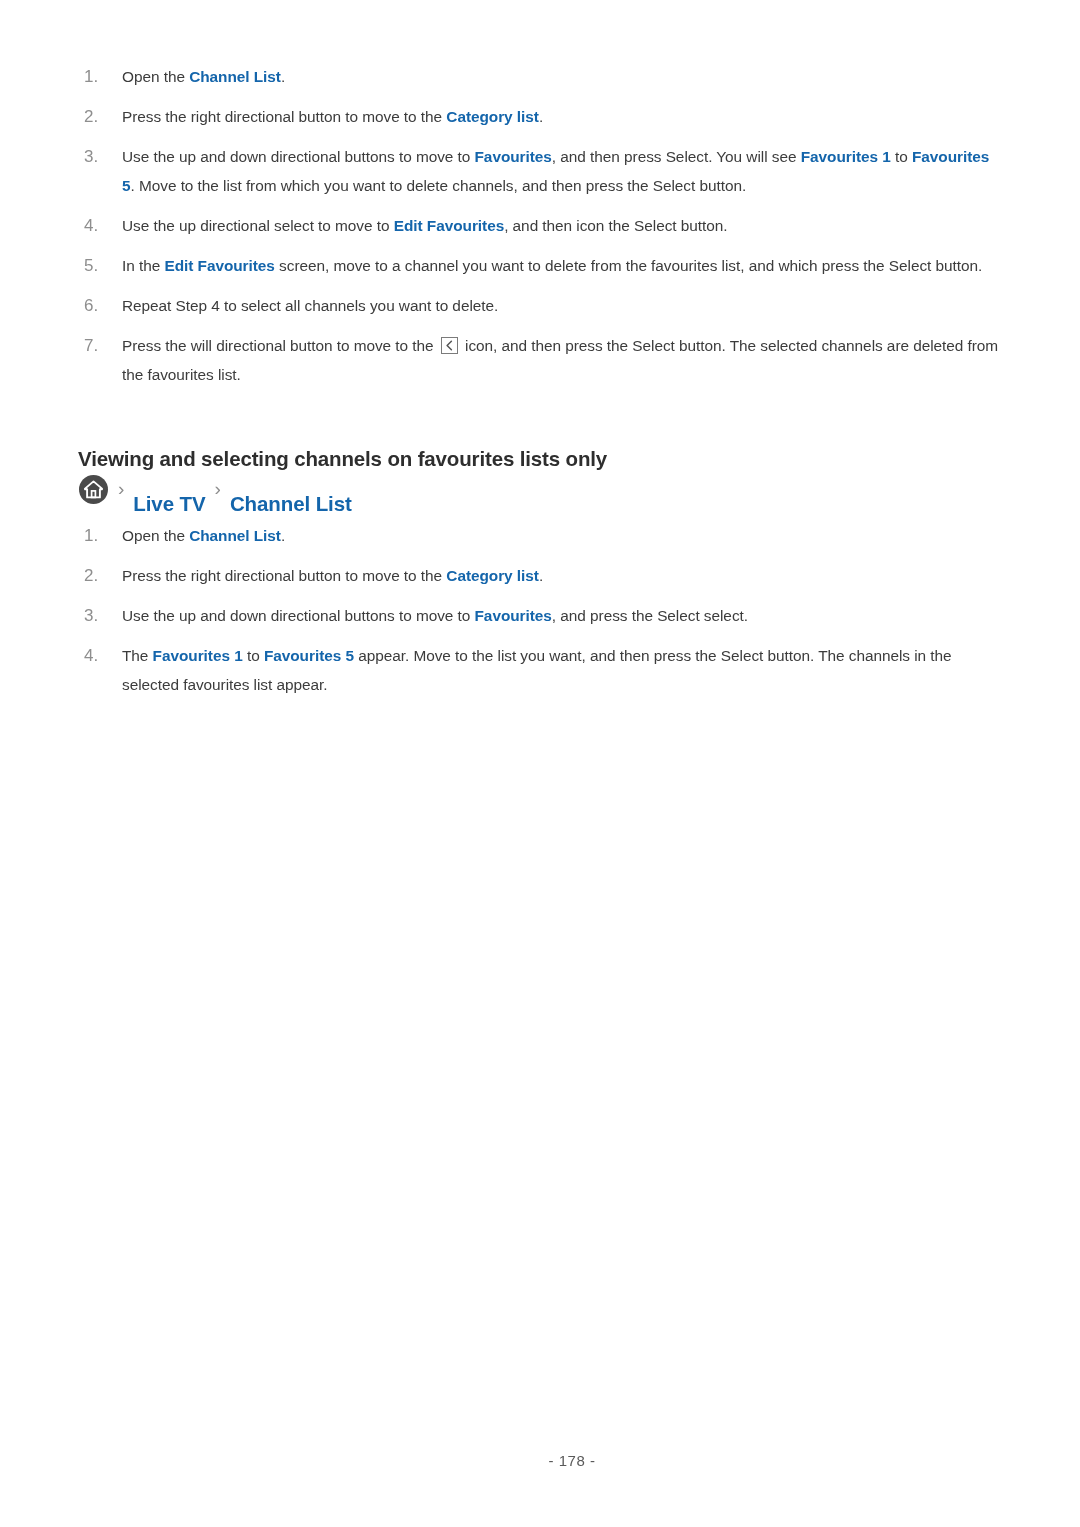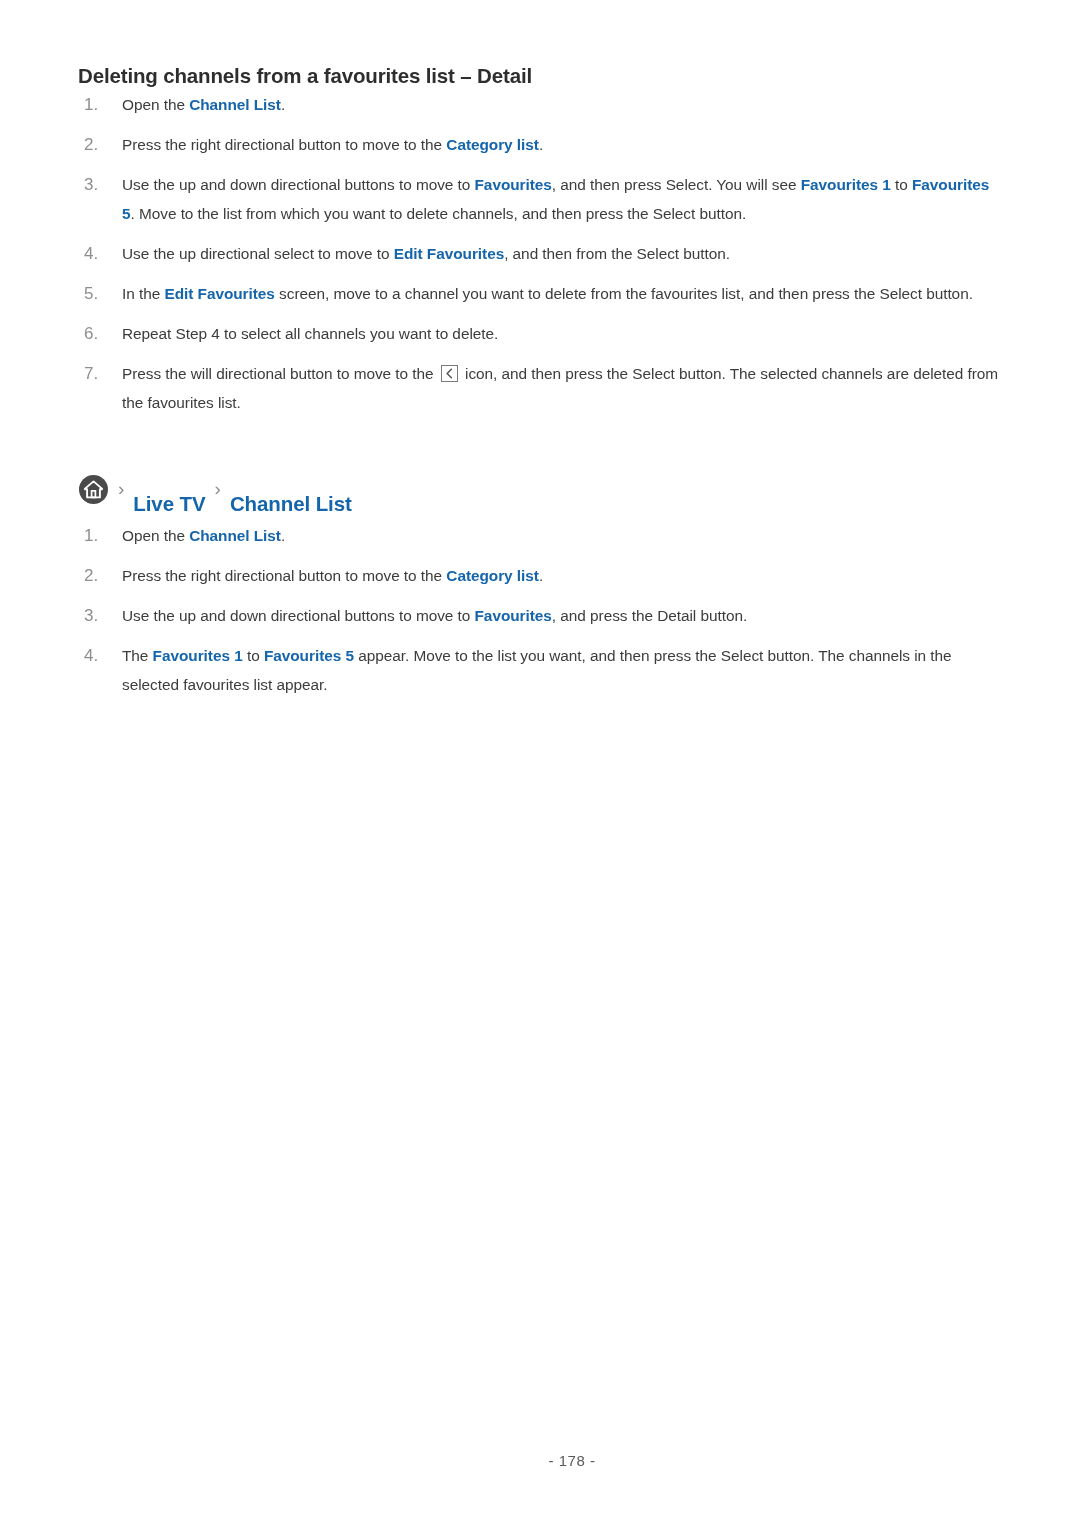--- a/index.html
+++ b/index.html
@@ -140,54 +140,54 @@
   }
 </style>
 </head>
 <body>
 
 <div class="page">
 
   <div class="content">
 
     <section>
-      <h2 class="section-heading section-1-heading">Deleting channels from a favourites list – Detail</h2>
       <ol class="steps">
           <li><span class="num">1.</span><span class="txt">Open the </span><span class="lnk">Channel List</span><span class="txt">.</span></li>
           <li><span class="num">2.</span><span class="txt">Press the right directional button to move to the </span><span class="lnk">Category list</span><span class="txt">.</span></li>
           <li><span class="num">3.</span><span class="txt">Use the up and down directional buttons to move to </span><span class="lnk">Favourites</span><span class="txt">, and then press Select. You will see </span><span class="lnk">Favourites 1</span><span class="txt"> to </span><span class="lnk">Favourites 5</span><span class="txt">. Move to the list from which you want to delete channels, and then press the Select button.</span></li>
-          <li><span class="num">4.</span><span class="txt">Use the up directional select to move to </span><span class="lnk">Edit Favourites</span><span class="txt">, and then from the Select button.</span></li>
-          <li><span class="num">5.</span><span class="txt">In the </span><span class="lnk">Edit Favourites</span><span class="txt"> screen, move to a channel you want to delete from the favourites list, and then press the Select button.</span></li>
+          <li><span class="num">4.</span><span class="txt">Use the up directional select to move to </span><span class="lnk">Edit Favourites</span><span class="txt">, and then icon the Select button.</span></li>
+          <li><span class="num">5.</span><span class="txt">In the </span><span class="lnk">Edit Favourites</span><span class="txt"> screen, move to a channel you want to delete from the favourites list, and which press the Select button.</span></li>
           <li><span class="num">6.</span><span class="txt">Repeat Step 4 to select all channels you want to delete.</span></li>
           <li><span class="num">7.</span><span class="txt">Press the will directional button to move to the </span><span class="back-icon-box"><svg width="15" height="15" viewBox="0 0 15 15" style="display:block">
                 <path d="M9.4 3.3 L5.1 7.5 L9.4 11.7" fill="none" stroke="#555" stroke-width="1.5" stroke-linecap="round" stroke-linejoin="round"></path>
               </svg></span><span class="txt"> icon, and then press the Select button. The selected channels are deleted from the favourites list.</span></li>
         </ol>
     </section>
 
     <section class="section-2">
+      <h2 class="section-heading section-2-heading">Viewing and selecting channels on favourites lists only</h2>
 
       <div class="breadcrumb">
         <span class="home-icon">
           <svg width="31" height="31" viewBox="0 0 31 31" aria-hidden="true">
             <circle cx="15.5" cy="15.5" r="14.5" fill="#4a4a4a"></circle>
             <path d="M15.5 7.4 L24 14.6 L24 15.2 L21.9 15.2 L21.9 23.4 L9.1 23.4 L9.1 15.2 L7 15.2 L7 14.6 Z" fill="none" stroke="#ffffff" stroke-width="1.9" stroke-linejoin="round"></path>
             <rect x="13.6" y="16.9" width="3.8" height="6.5" fill="none" stroke="#ffffff" stroke-width="1.7"></rect>
           </svg>
         </span>
         <span class="crumb-sep">›</span>
         <span class="crumb-link">Live TV</span>
         <span class="crumb-sep">›</span>
         <span class="crumb-link">Channel List</span>
       </div>
 
       <ol class="steps">
           <li><span class="num">1.</span><span class="txt">Open the </span><span class="lnk">Channel List</span><span class="txt">.</span></li>
           <li><span class="num">2.</span><span class="txt">Press the right directional button to move to the </span><span class="lnk">Category list</span><span class="txt">.</span></li>
-          <li><span class="num">3.</span><span class="txt">Use the up and down directional buttons to move to </span><span class="lnk">Favourites</span><span class="txt">, and press the Detail button.</span></li>
+          <li><span class="num">3.</span><span class="txt">Use the up and down directional buttons to move to </span><span class="lnk">Favourites</span><span class="txt">, and press the Select select.</span></li>
           <li><span class="num">4.</span><span class="txt">The </span><span class="lnk">Favourites 1</span><span class="txt"> to </span><span class="lnk">Favourites 5</span><span class="txt"> appear. Move to the list you want, and then press the Select button. The channels in the selected favourites list appear.</span></li>
         </ol>
     </section>
 
   </div>
 
   <div class="page-number">- 178 -</div>
 
 </div>
 

